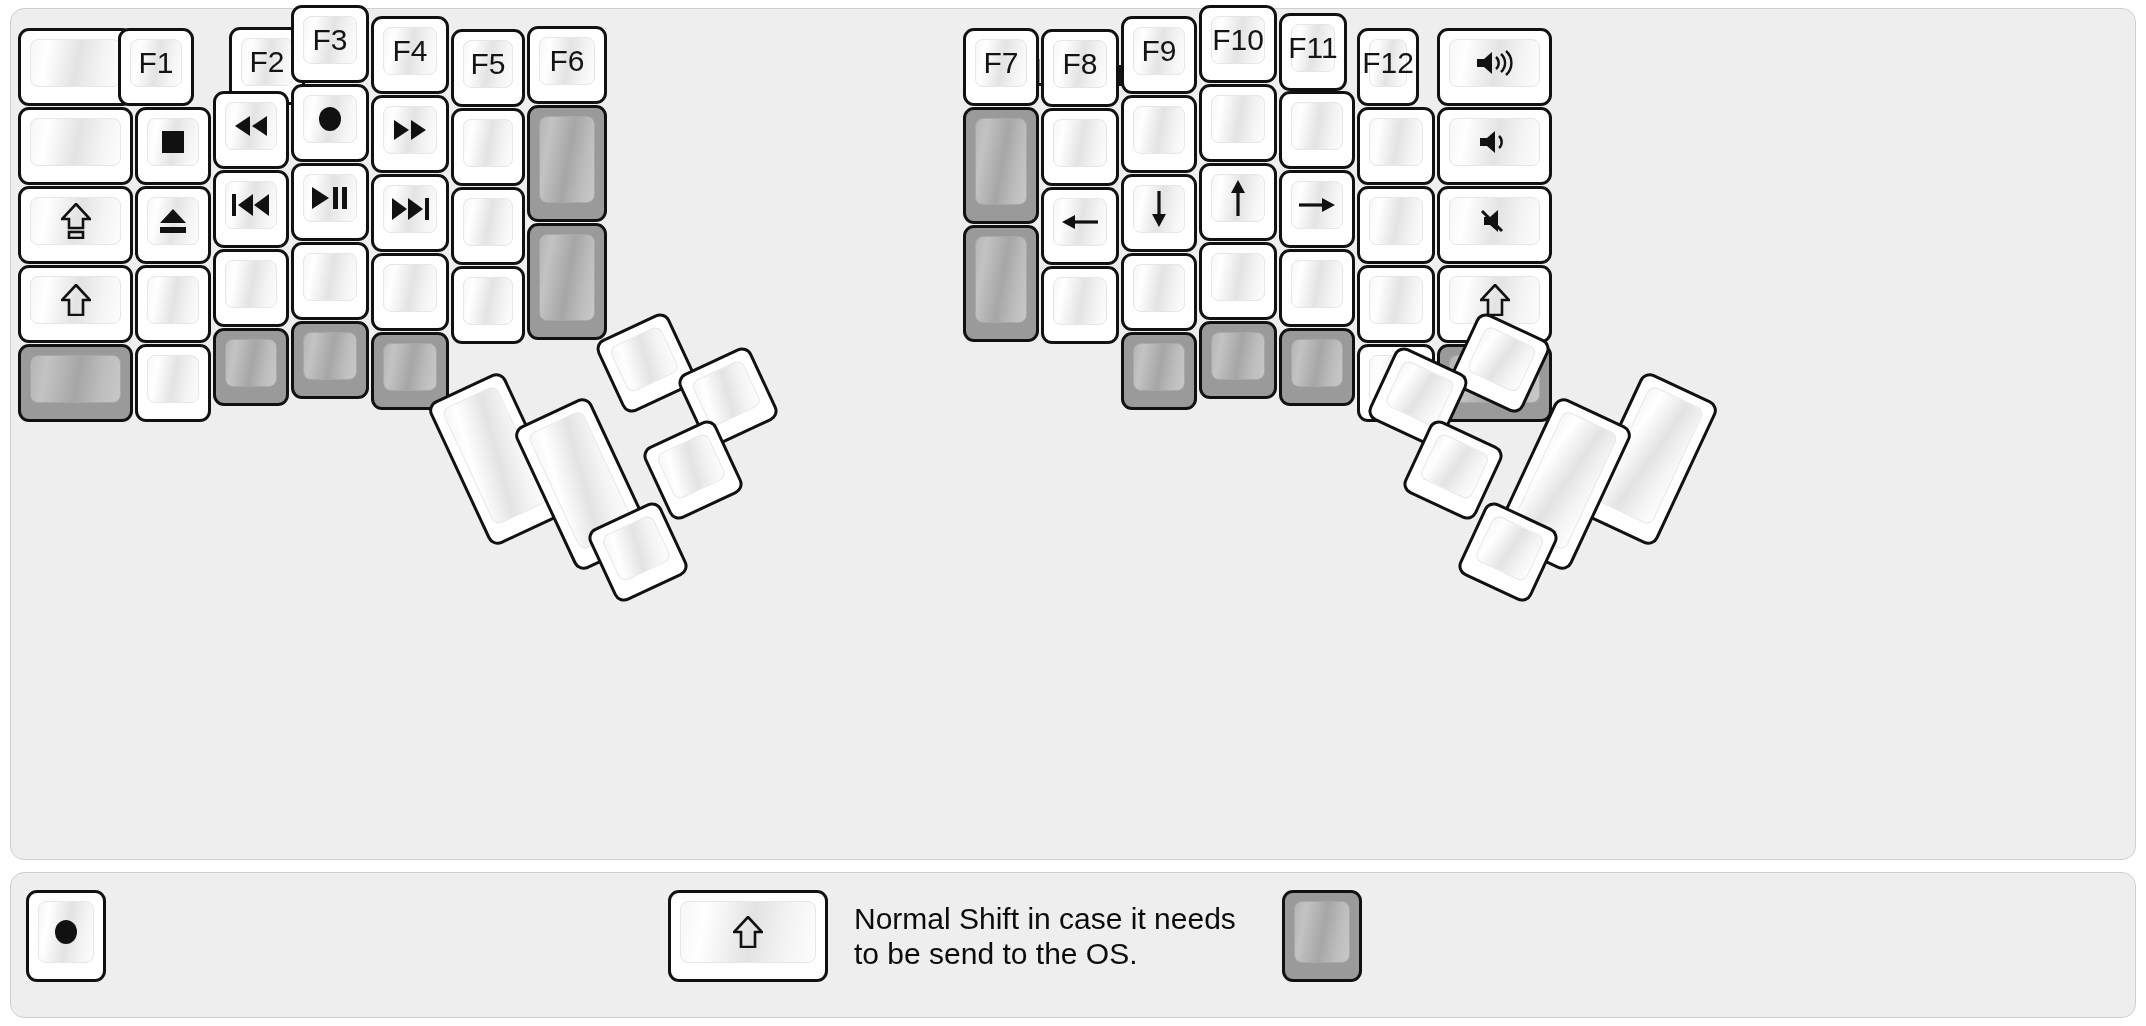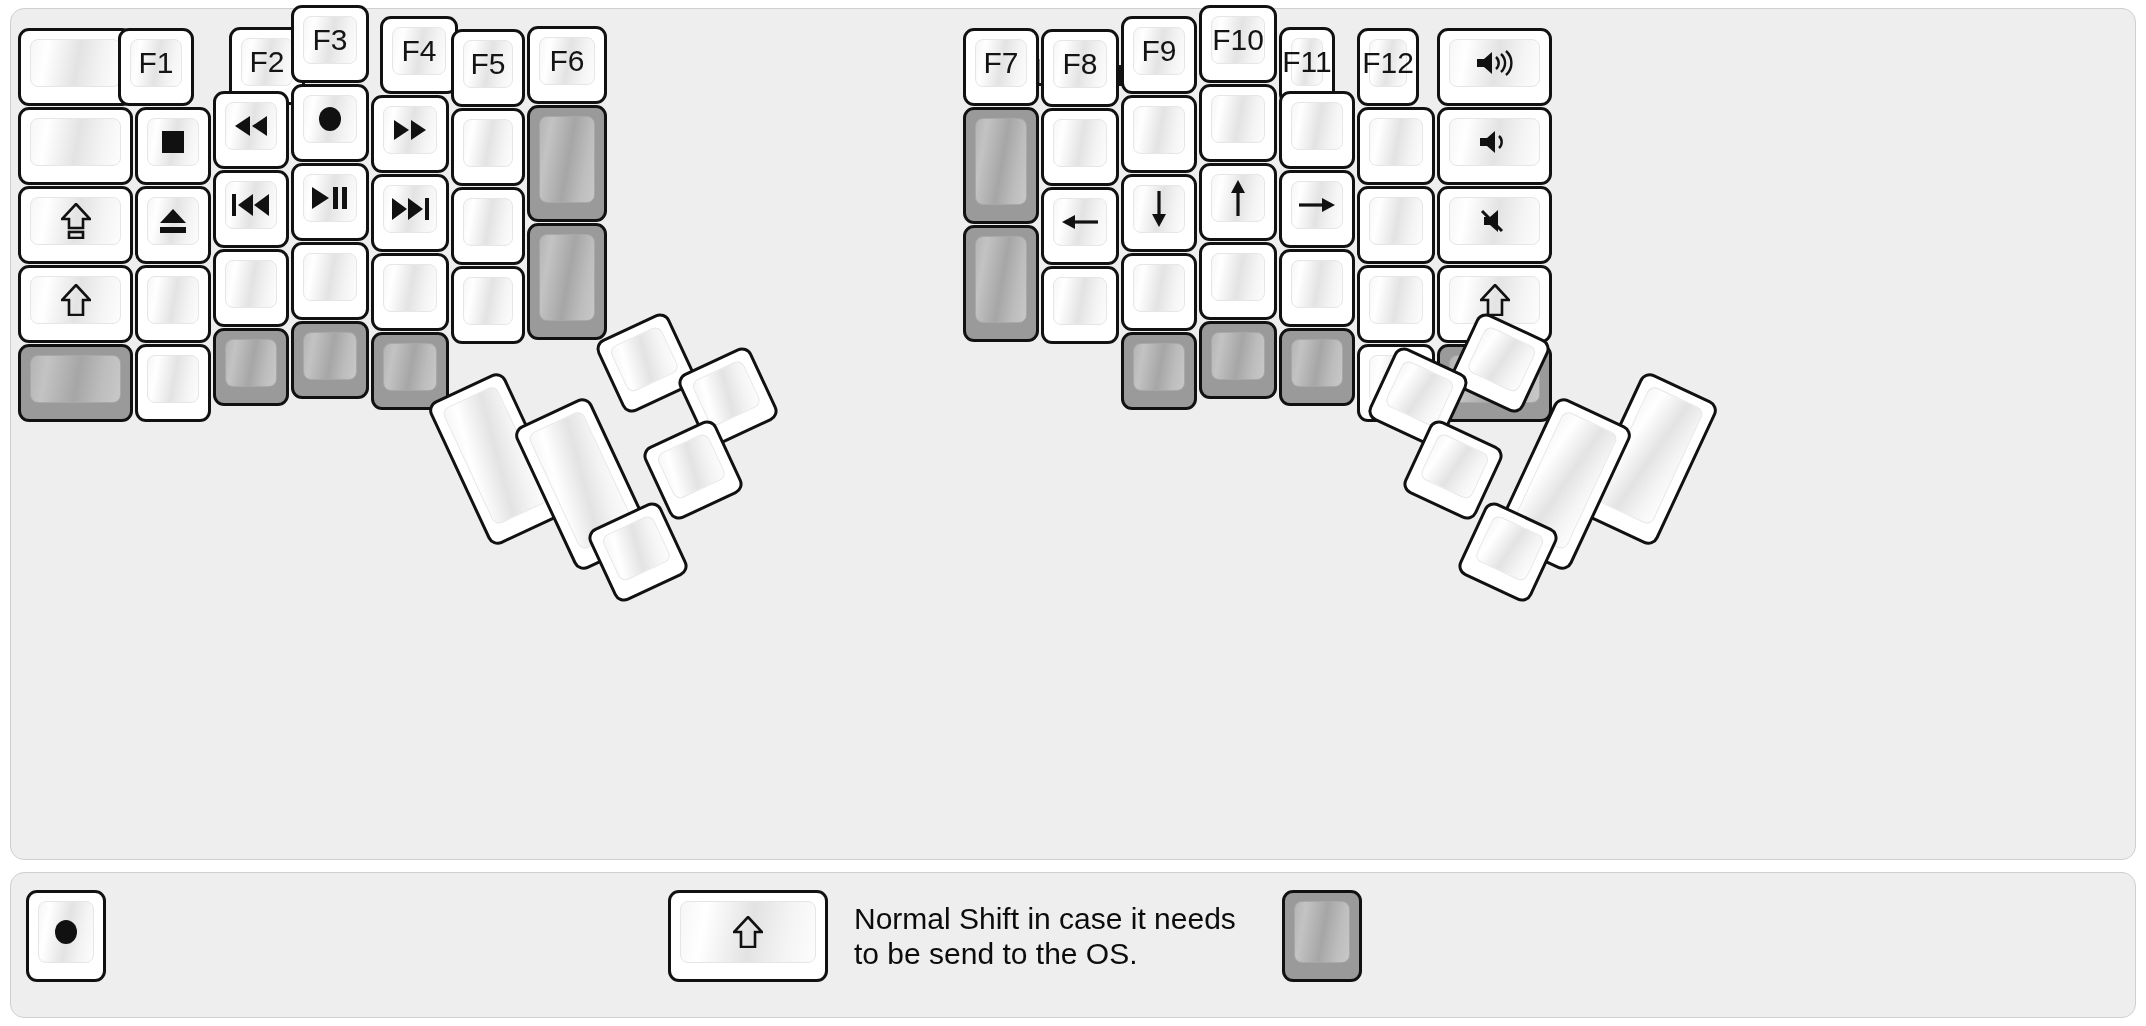--- a/index.html
+++ b/index.html
@@ -237,21 +237,21 @@
             </svg>
           </span>
         </div>
       </div>
       <div class="key" style="left: 291px; top: 242px; width: 78px; height: 78px;">
         <div class="cap"></div>
       </div>
       <div class="key transparent" style="left: 291px; top: 321px; width: 78px; height: 78px;">
         <div class="cap"></div>
       </div>
-      <div class="key" style="left: 371px; top: 16px; width: 78px; height: 78px; margin-left: 9px;">
+      <div class="key" style="left: 371px; top: 16px; width: 78px; height: 78px;">
         <div class="cap">
           <span class="lbl">F4</span>
         </div>
       </div>
       <div class="key" style="left: 371px; top: 95px; width: 78px; height: 78px;">
         <div class="cap">
           <span>
             <svg class="ico" xmlns="http://www.w3.org/2000/svg" width="36" height="22" viewBox="0 0 36 22" fill="#111">
               <polygon points="2,1 2,21 17,11"></polygon>
               <polygon points="19,1 19,21 34,11"></polygon>
@@ -374,21 +374,21 @@
             </svg>
           </span>
         </div>
       </div>
       <div class="key" style="left: 1199px; top: 242px; width: 78px; height: 78px;">
         <div class="cap"></div>
       </div>
       <div class="key transparent" style="left: 1199px; top: 321px; width: 78px; height: 78px;">
         <div class="cap"></div>
       </div>
-      <div class="key" style="left: 1279px; top: 27px; width: 56px; height: 78px;">
+      <div class="key" style="left: 1279px; top: 13px; width: 68px; height: 78px;">
         <div class="cap">
           <span class="lbl">F11</span>
         </div>
       </div>
       <div class="key" style="left: 1279px; top: 91px; width: 76px; height: 78px;">
         <div class="cap"></div>
       </div>
       <div class="key" style="left: 1279px; top: 170px; width: 76px; height: 78px;">
         <div class="cap">
           <span>

